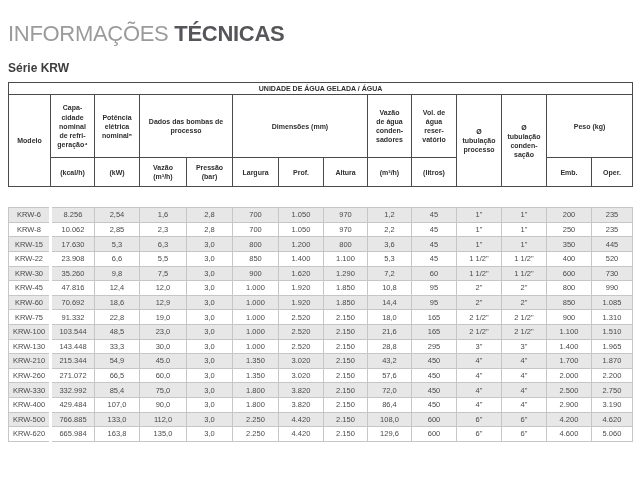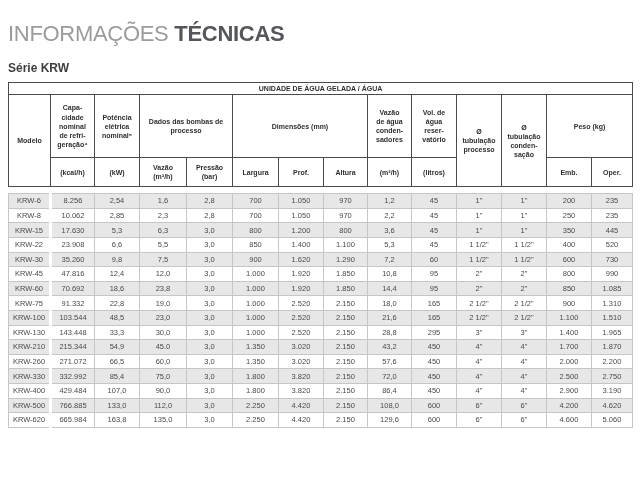--- a/index.html
+++ b/index.html
@@ -38,21 +38,21 @@
     line-height:1.3;
     white-space:pre-line;
     padding:1px 1px;
     overflow:hidden;
   }
   .spec-header .banner-cell{height:11px;padding:0;}
   .spec-header .group-row td{height:60px;}
   .spec-header .unit-row td{height:26px;}
 
   
-  .spec-body{margin-top:6px;}
+  .spec-body{margin-top:20px;}
   .spec-body td{
     font-size:7.5px;color:#4a4a4c;
     text-align:center;vertical-align:middle;
     height:13.6px;padding:0 1px;
     border:1px solid #c6c6c6;
     overflow:hidden;
   }
   .spec-body tr:nth-child(odd) td{background:#e7e7e7;}
   .spec-body tr:nth-child(even) td{background:#ffffff;}
   .spec-body td:first-child{border-right:3px solid #ffffff;}
@@ -246,21 +246,21 @@
           <td>95</td>
           <td>2"</td>
           <td>2"</td>
           <td>800</td>
           <td>990</td>
         </tr>
         <tr>
           <td>KRW-60</td>
           <td>70.692</td>
           <td>18,6</td>
-          <td>23,8</td>
+          <td>12,9</td>
           <td>3,0</td>
           <td>1.000</td>
           <td>1.920</td>
           <td>1.850</td>
           <td>14,4</td>
           <td>95</td>
           <td>2"</td>
           <td>2"</td>
           <td>850</td>
           <td>1.085</td>

